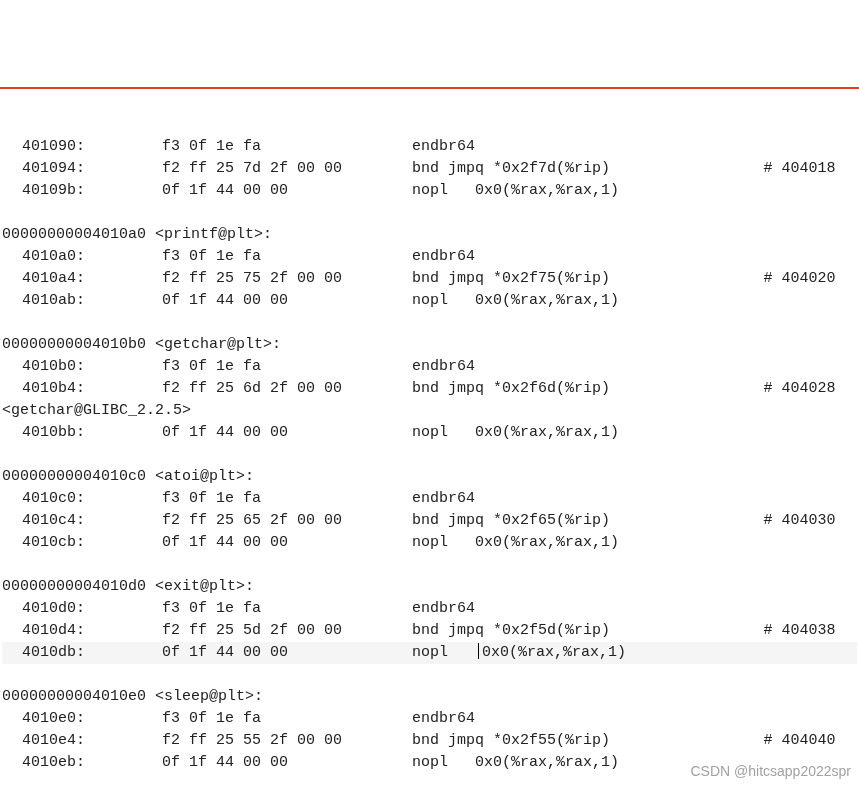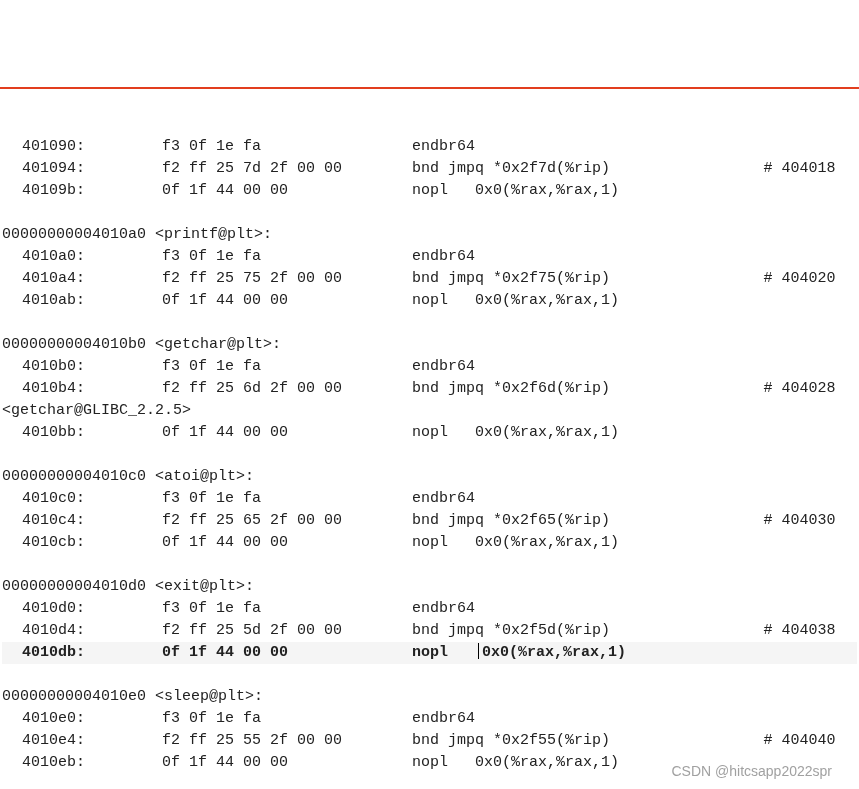--- a/index.html
+++ b/index.html
@@ -22,36 +22,36 @@
   .listing {
     padding: 3px 2px 6px 2px;
   }
   .row {
     display: grid;
     grid-template-columns: 160px 250px 330px auto;
     height: 22px;
     align-items: center;
   }
   .row.plain { display:block; height:22px; line-height:22px; }
-  .row.hl { background:#f5f5f5;font-weight:bold; }
+  .row.hl { background:#f5f5f5; }
   .addr { padding-left: 20px; }
   .bytes { }
   .asm { }
   .cmt { color:#222;text-align:center; }
   .cursor {
     display:inline-block;
     width:1px;
     height:16px;
     background:#000;
     vertical-align:middle;
     margin:0 3px 2px 3px;
   }
   .watermark {
     position: absolute;
-    right: 27px;
+    right: 8px;
     bottom: 8px;
     color: rgba(120,120,120,0.7);
     font-family: sans-serif;
     font-size: 14px;
     pointer-events: none;
   }
 </style>
 </head>
 <body>
 

